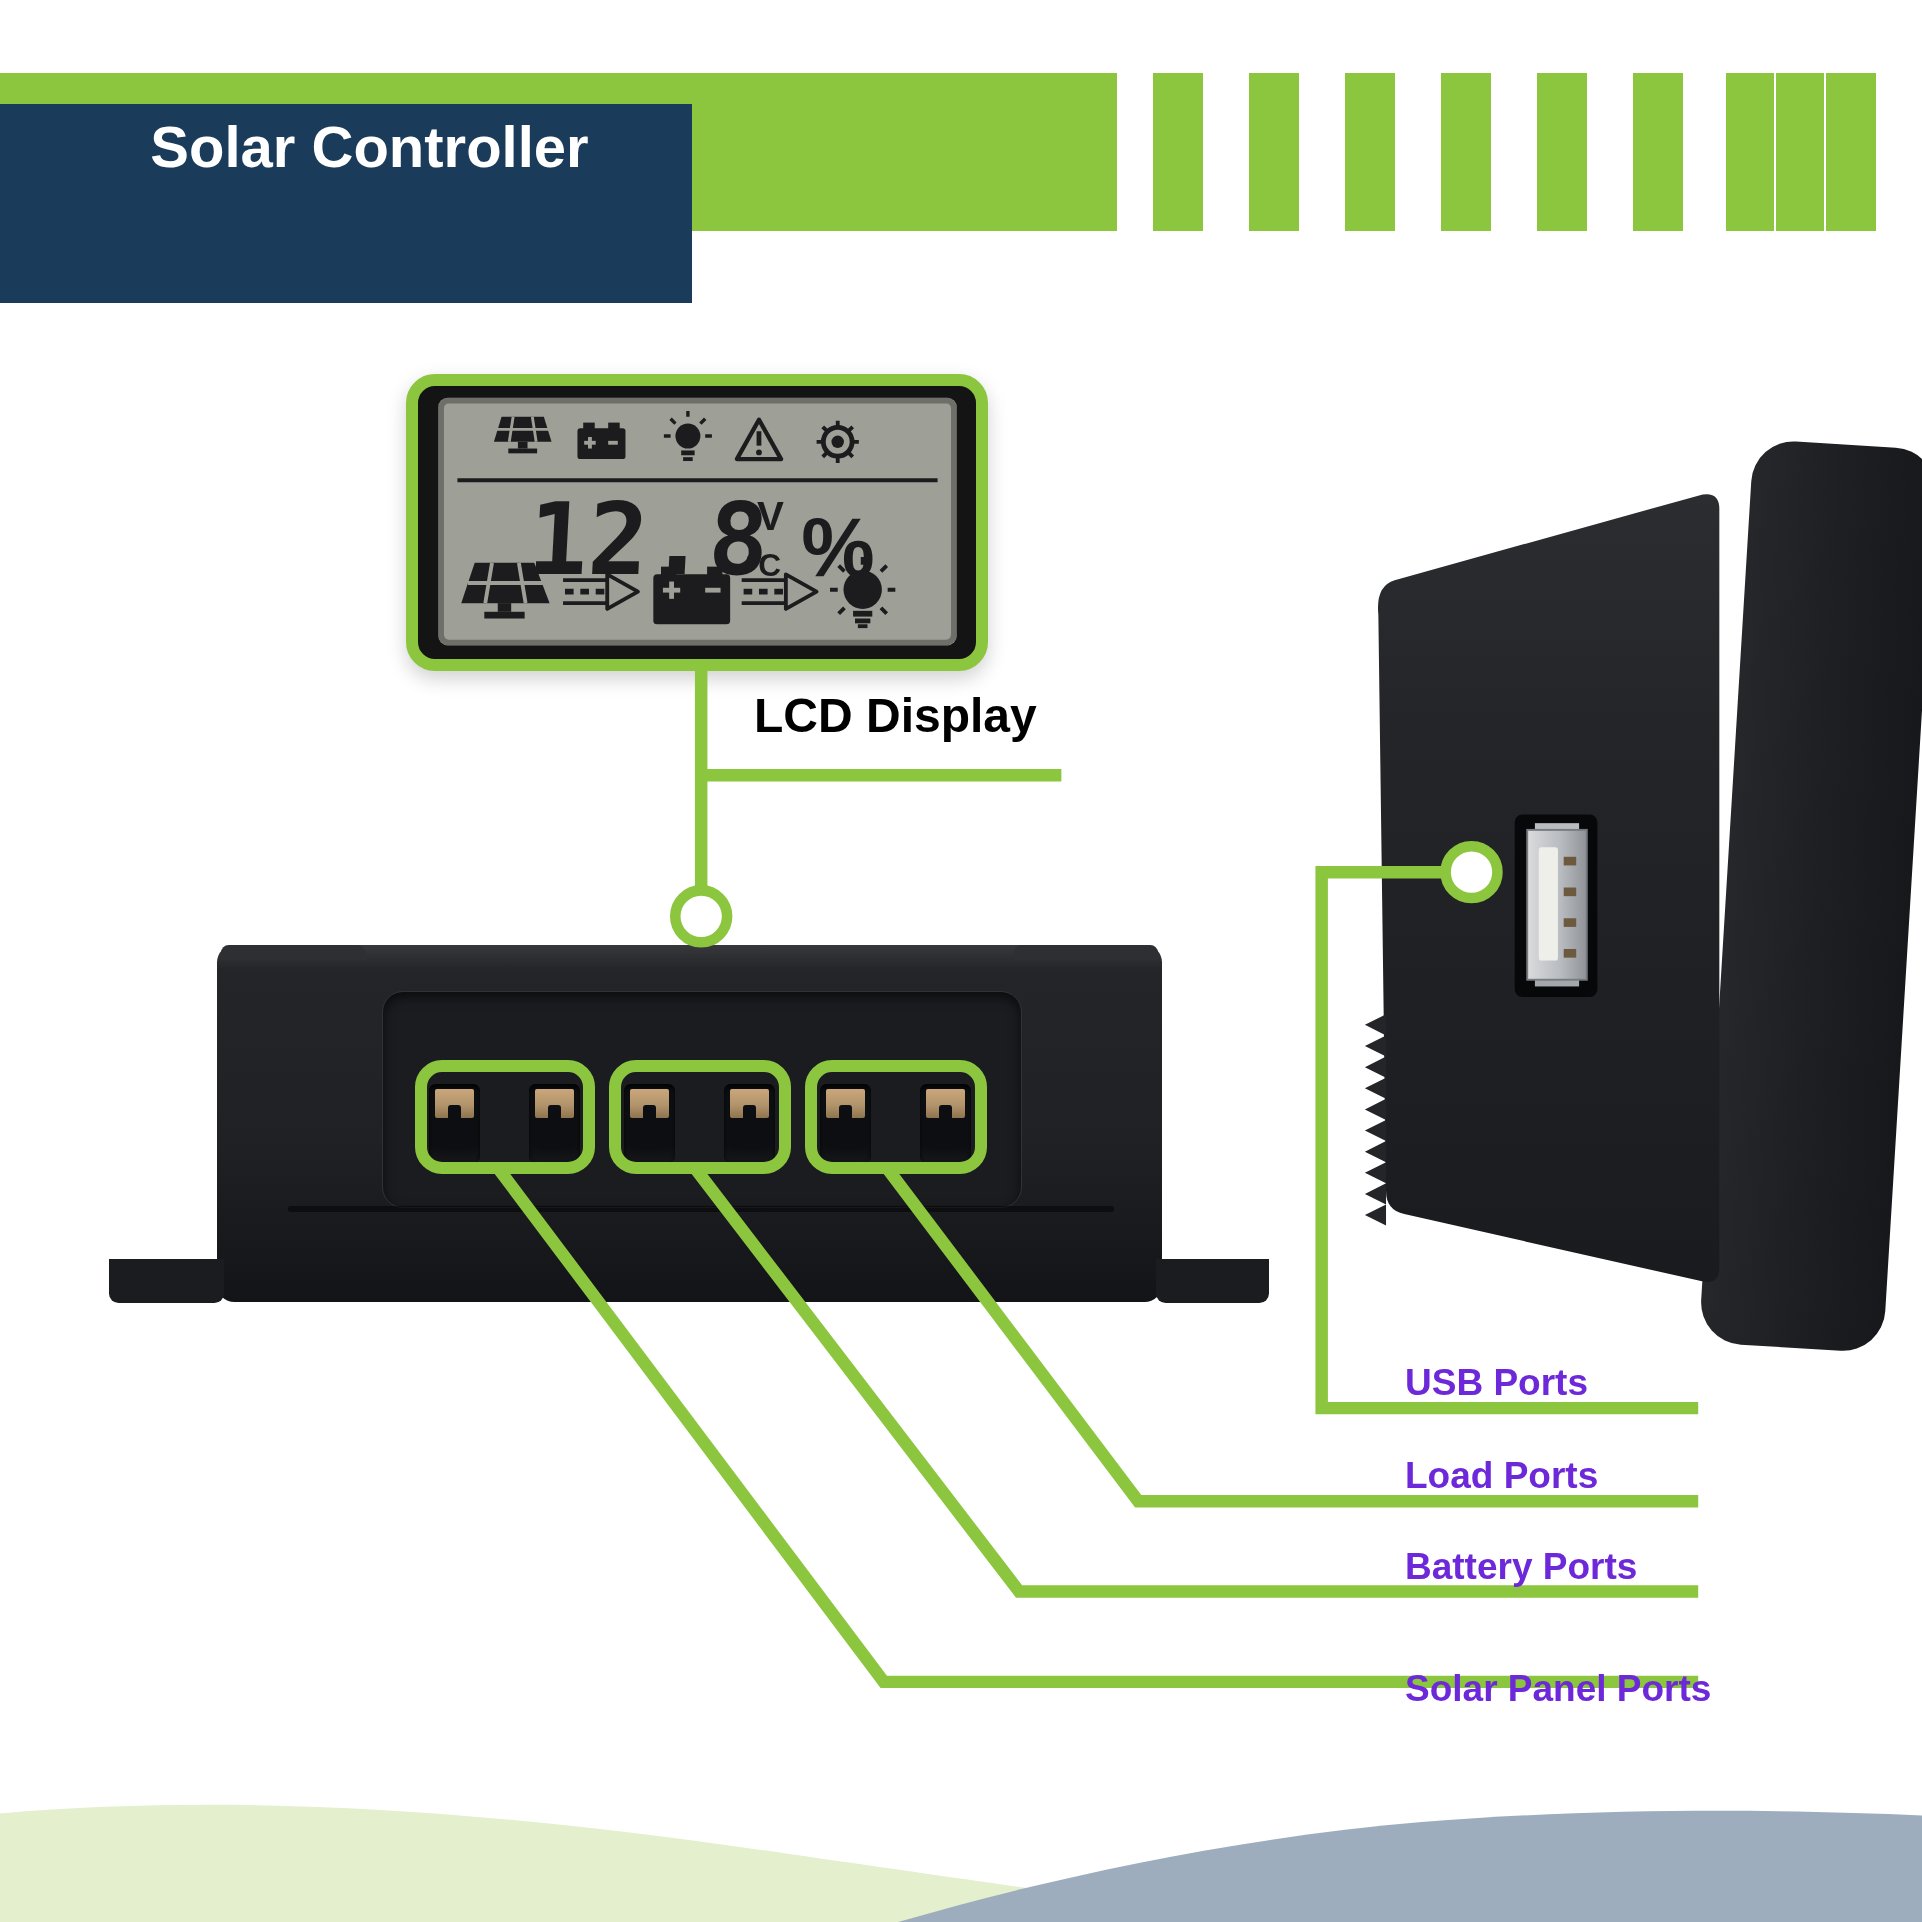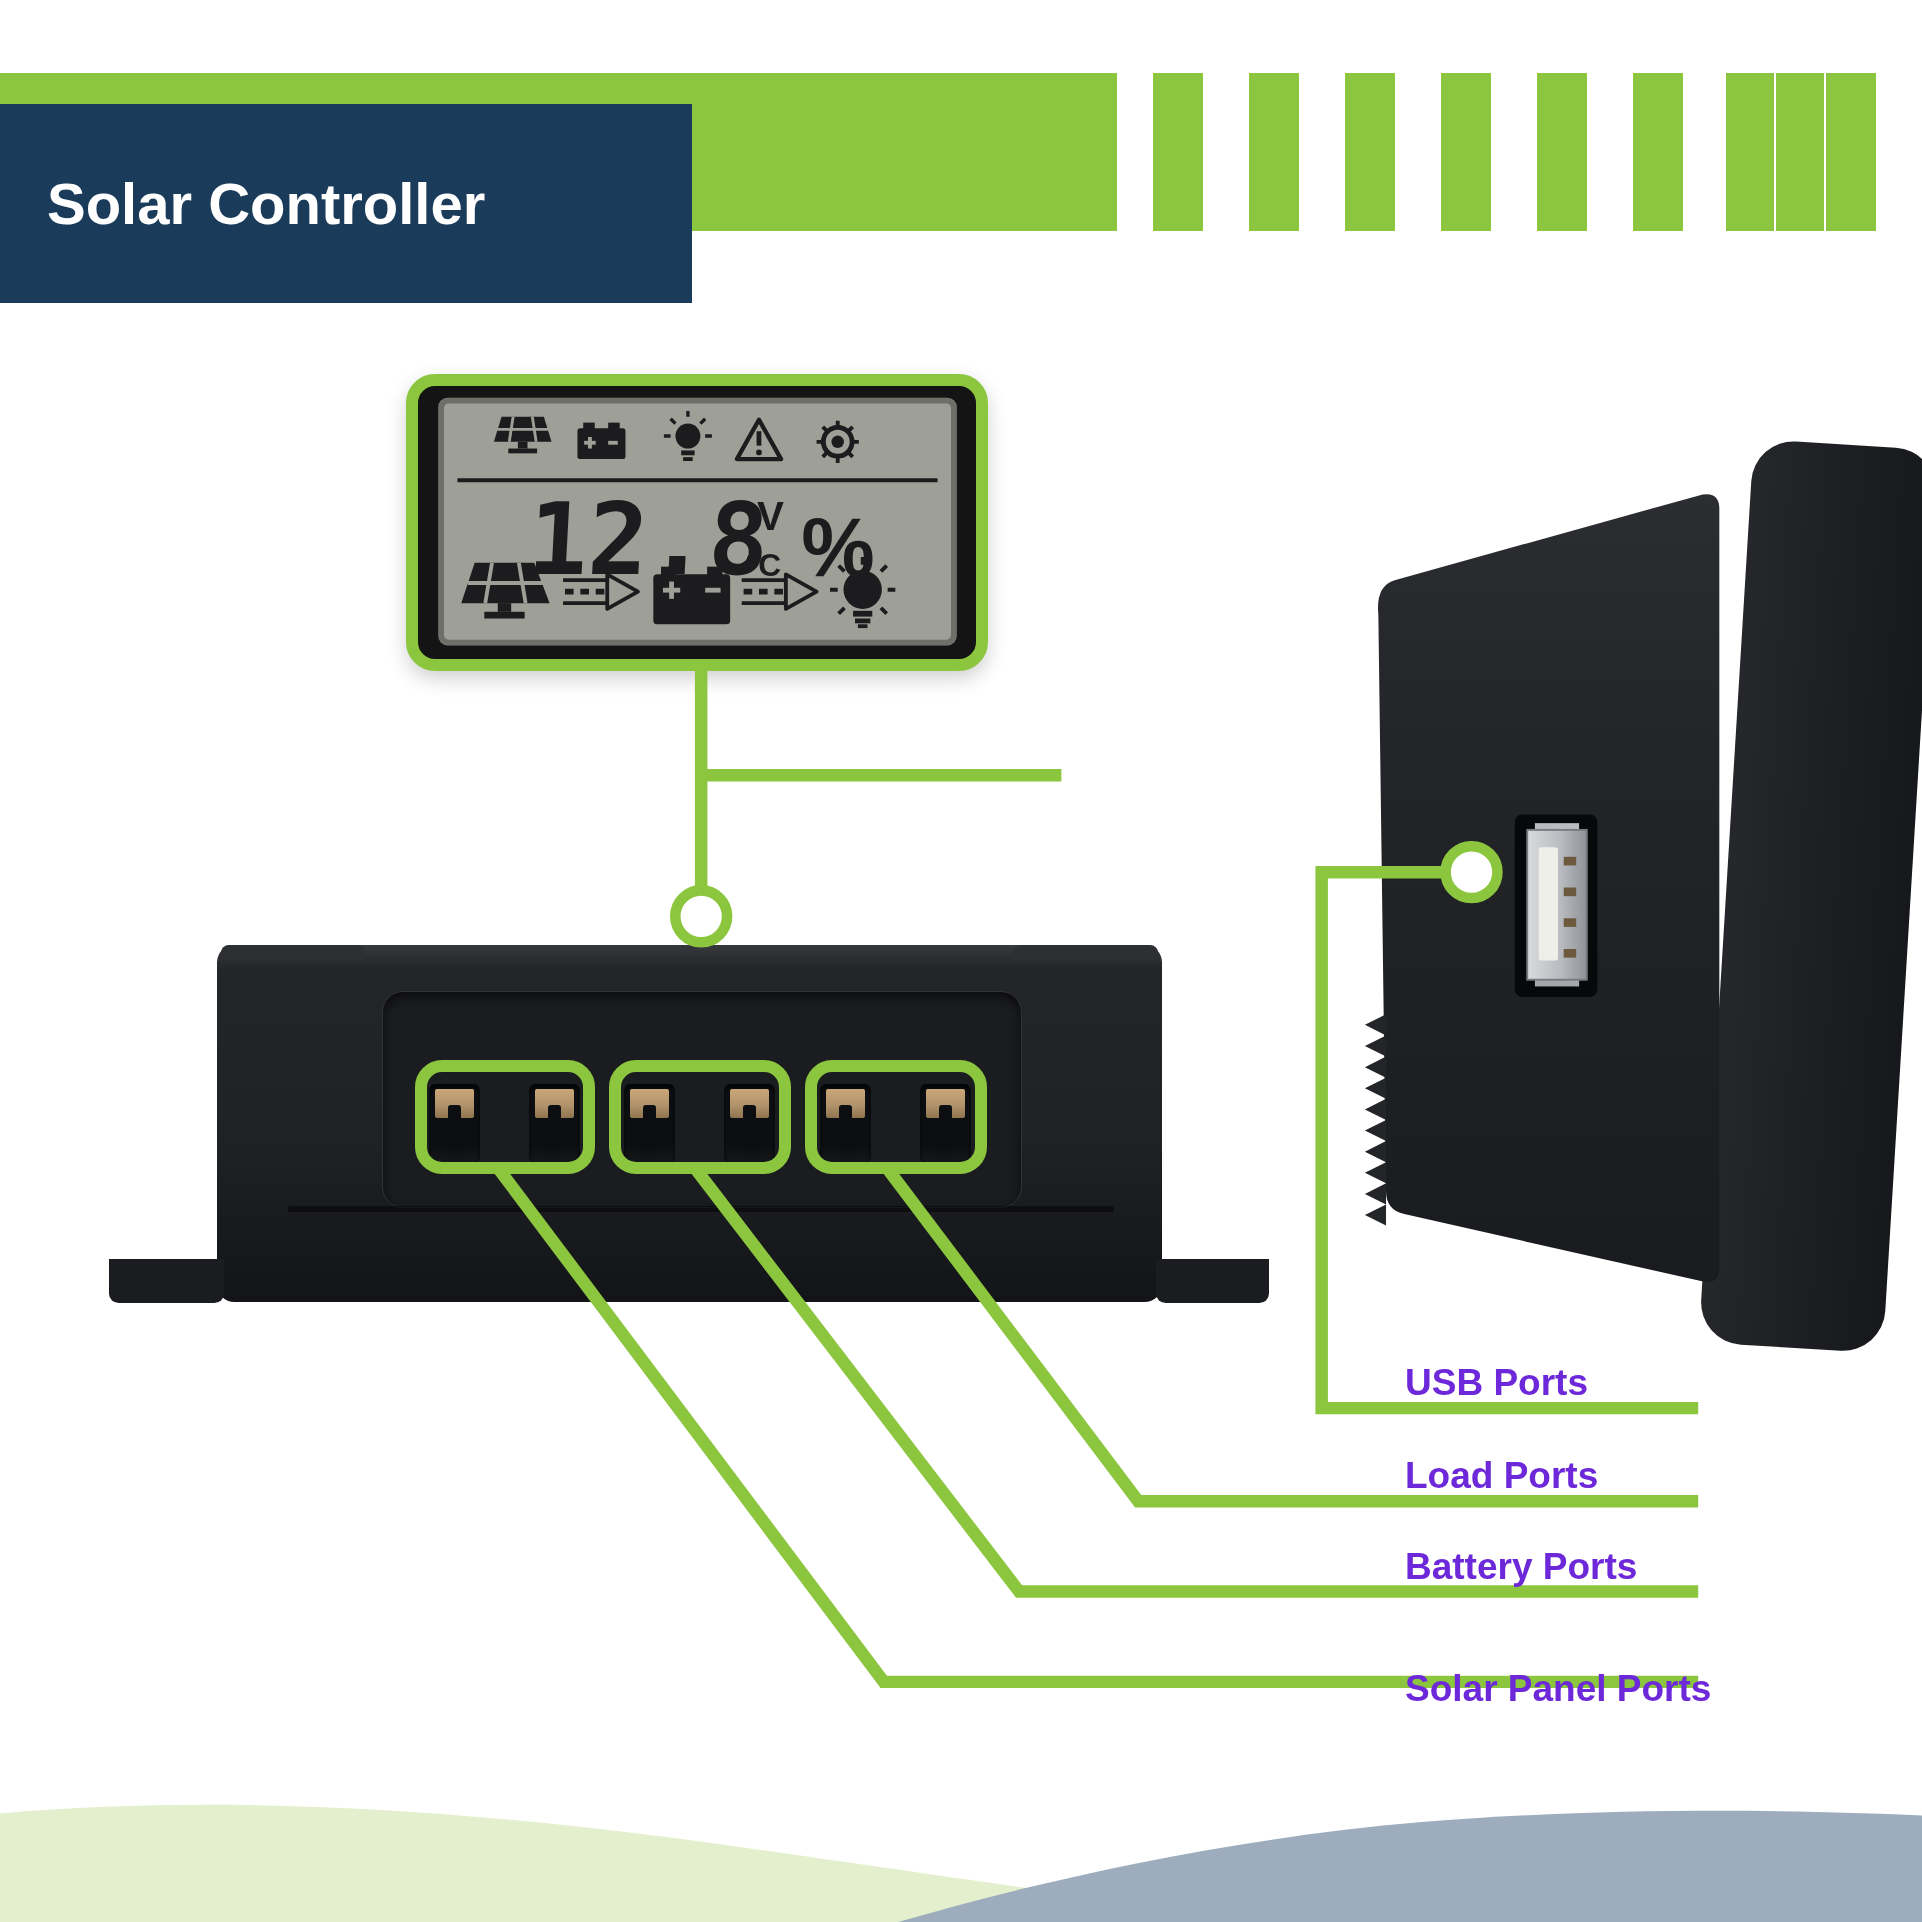--- a/index.html
+++ b/index.html
@@ -2,21 +2,21 @@
 <html><head>
 <meta charset="utf-8">
 <style>
   html,body{margin:0;padding:0;background:#fff;}
   .canvas{position:relative;width:1922px;height:1922px;background:#ffffff;overflow:hidden;
           font-family:"Liberation Sans",sans-serif;}
   
   .band{position:absolute;left:0;top:73px;width:1117px;height:158px;background:#8CC63F;}
   .stripe{position:absolute;top:73px;height:158px;background:#8CC63F;}
   .navy-box{position:absolute;left:0;top:104px;width:692px;height:199px;background:#1B3B5A;
-            display:flex;flex-direction:column;justify-content:center;padding-left:47px;box-sizing:border-box;}
+            display:flex;flex-direction:row;justify-content:center;padding-left:47px;box-sizing:border-box;}
   .title-line{display:block;color:#ffffff;font-weight:bold;font-size:58px;line-height:85px;white-space:nowrap;}
   
   .lcd-frame{position:absolute;left:406px;top:374px;width:582px;height:297px;box-sizing:border-box;
              border:12.5px solid #8CC63F;border-radius:29px;background:#141414;
              box-shadow:0 7.7px 19px rgba(0,0,0,0.18);}
   .lcd-svg{position:absolute;left:419px;top:386px;}
   
   .badge{position:absolute;background:#8CC63F;color:#fff;font-weight:bold;font-size:42px;
          letter-spacing:2.9px;display:flex;align-items:center;justify-content:center;
          border-radius:23px;white-space:nowrap;}
@@ -230,20 +230,21 @@
       <path d="M724 807 H1105"></path>
       <path d="M1505 908 H1376 V1466 H1768"></path>
       <path d="M925 1218 L1185 1563 H1768"></path>
       <path d="M725 1218 L1061 1657 H1768"></path>
       <path d="M520 1218 L920 1751 H1768"></path>
     </g>
     <circle cx="730" cy="954" r="27" fill="#ffffff" stroke="#8CC63F" stroke-width="11"></circle>
     <circle cx="1532" cy="908" r="27" fill="#ffffff" stroke="#8CC63F" stroke-width="11"></circle>
   </svg>
 
+  <div class="lcd-label">LCD Display</div>
 
 
   <div class="callout-label" style="top:1362px;">USB Ports</div>
   <div class="callout-label" style="top:1455px;">Load Ports</div>
   <div class="callout-label" style="top:1546px;">Battery Ports</div>
   <div class="callout-label" style="top:1636px;margin-top:32px;">Solar Panel Ports</div>
 
 </div>
 
 

